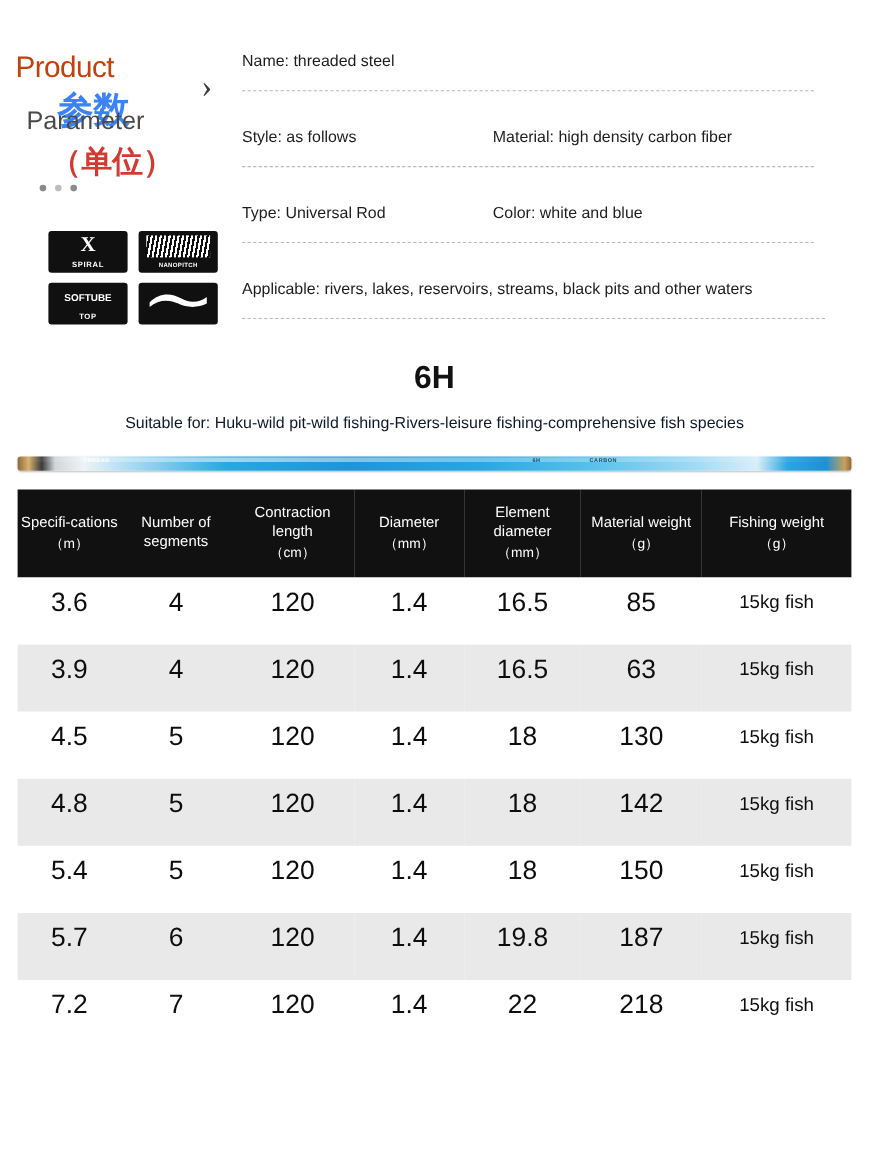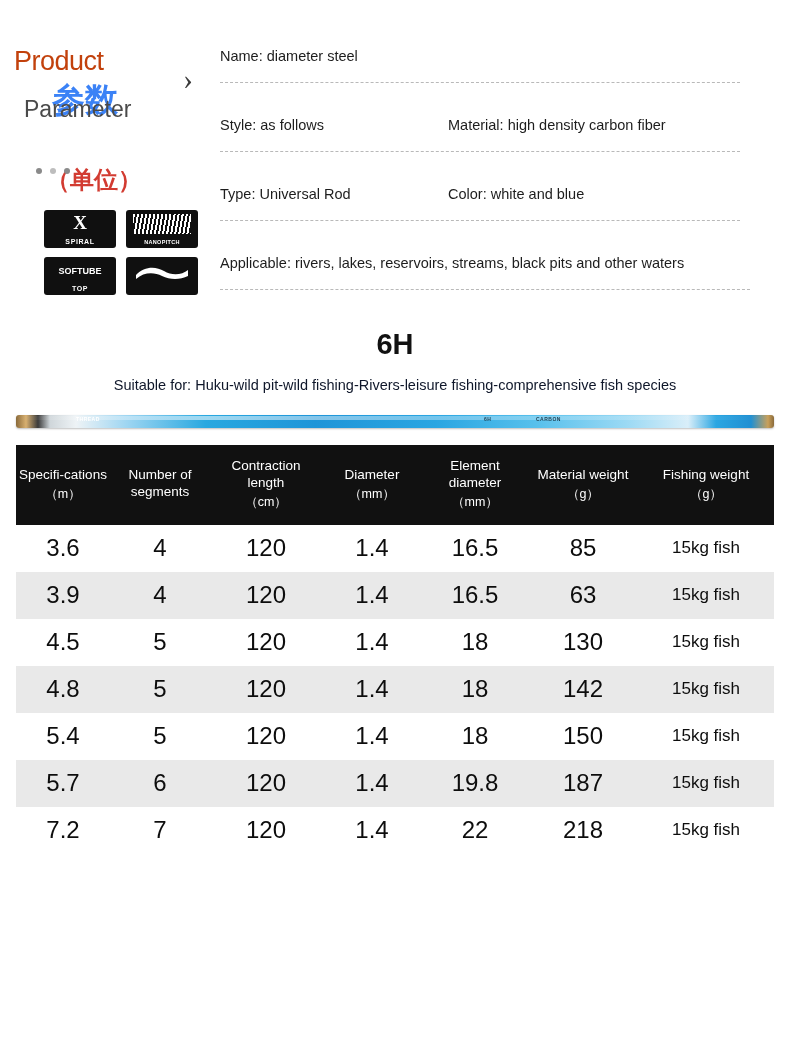--- a/index.html
+++ b/index.html
@@ -48,26 +48,25 @@
     position: absolute;
     left: 10px;
     top: 56px;
     font-size: 23px;
     color: #4a4a4a;
   }
   .title-sub2 {
     position: absolute;
     left: 32px;
     top: 88px;
-    font-size: 24px;
+    font-size: 28px;
     color: #cf2b20;
     font-family: "DejaVu Sans", sans-serif;
     font-weight: bold;
     opacity: 0.92;
-    margin-top: 36px;
   }
   .chevron {
     position: absolute;
     left: 183px;
     top: 62px;
     font-size: 30px;
     color: #3a3a3a;
     font-family: "Liberation Serif", serif;
   }
 
@@ -247,21 +246,21 @@
     line-height: 17px;
     padding: 12px 2px 14px 2px;
     vertical-align: middle;
     text-align: center;
   }
   .th-unit { display: block; font-size: 12.5px; margin-top: 3px; }
   .table tbody td {
     text-align: center;
     font-size: 24px;
     color: #0d0d0d;
-    padding: 9px 0 10px 0;
+    padding: 9px 0 24px 0;
     font-family: "Liberation Sans", sans-serif;
   }
   .table tbody tr:nth-child(even) { background: #e9e9e9; }
   .table tbody tr:nth-child(odd) { background: #ffffff; }
   .table tbody td.fish {
     font-size: 17px;
   }
   
   col.c0 { width: 94px; }
   col.c1 { width: 100px; }
@@ -309,21 +308,21 @@
       <div class="badge">
         <svg class="wave" viewBox="0 0 56 19">
           <path d="M2 13 C10 4, 22 4, 30 9 C38 14, 48 13, 54 8 L54 14 C46 18, 36 18, 28 14 C20 10, 10 10, 2 17 Z" fill="#ffffff"></path>
         </svg>
       </div>
     </div>
   </div>
 
   <div class="specs">
     <div class="spec-row">
-      <div class="spec-text left">Name: diameter steel</div>
+      <div class="spec-text left">Name: threaded steel</div>
       <div class="dashline"></div>
     </div>
     <div class="spec-row">
       <div class="spec-text left">Style: as follows</div>
       <div class="spec-text right">Material: high density carbon fiber</div>
       <div class="dashline"></div>
     </div>
     <div class="spec-row">
       <div class="spec-text left">Type: Universal Rod</div>
       <div class="spec-text right">Color: white and blue</div>

